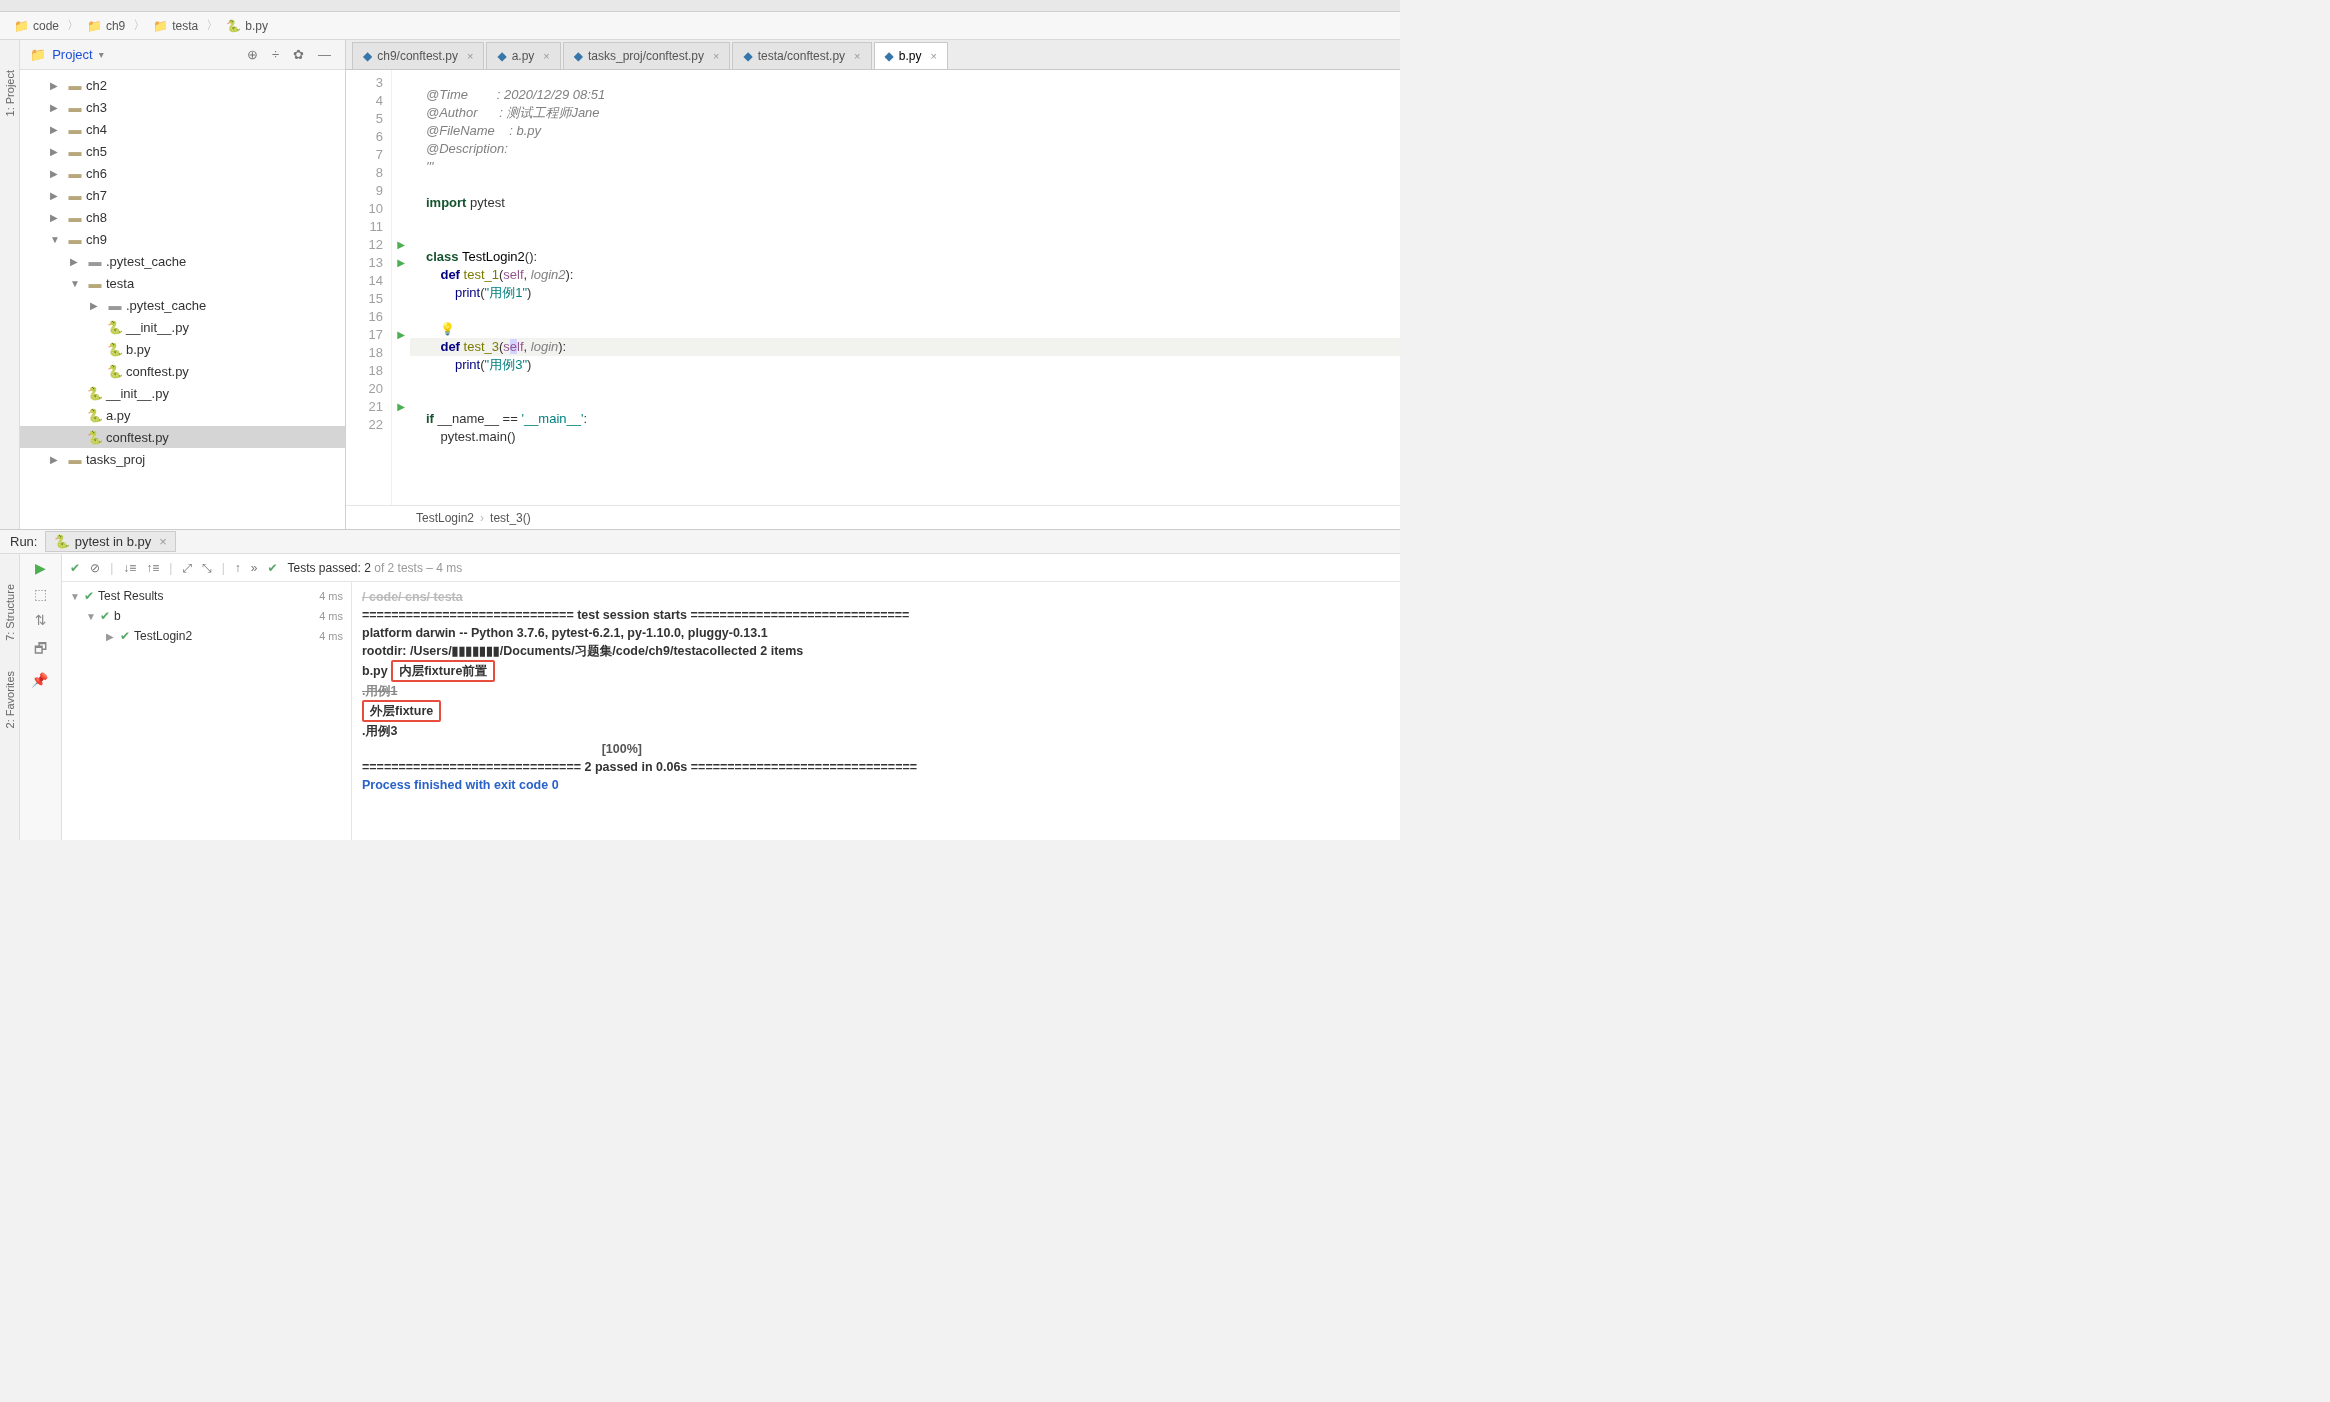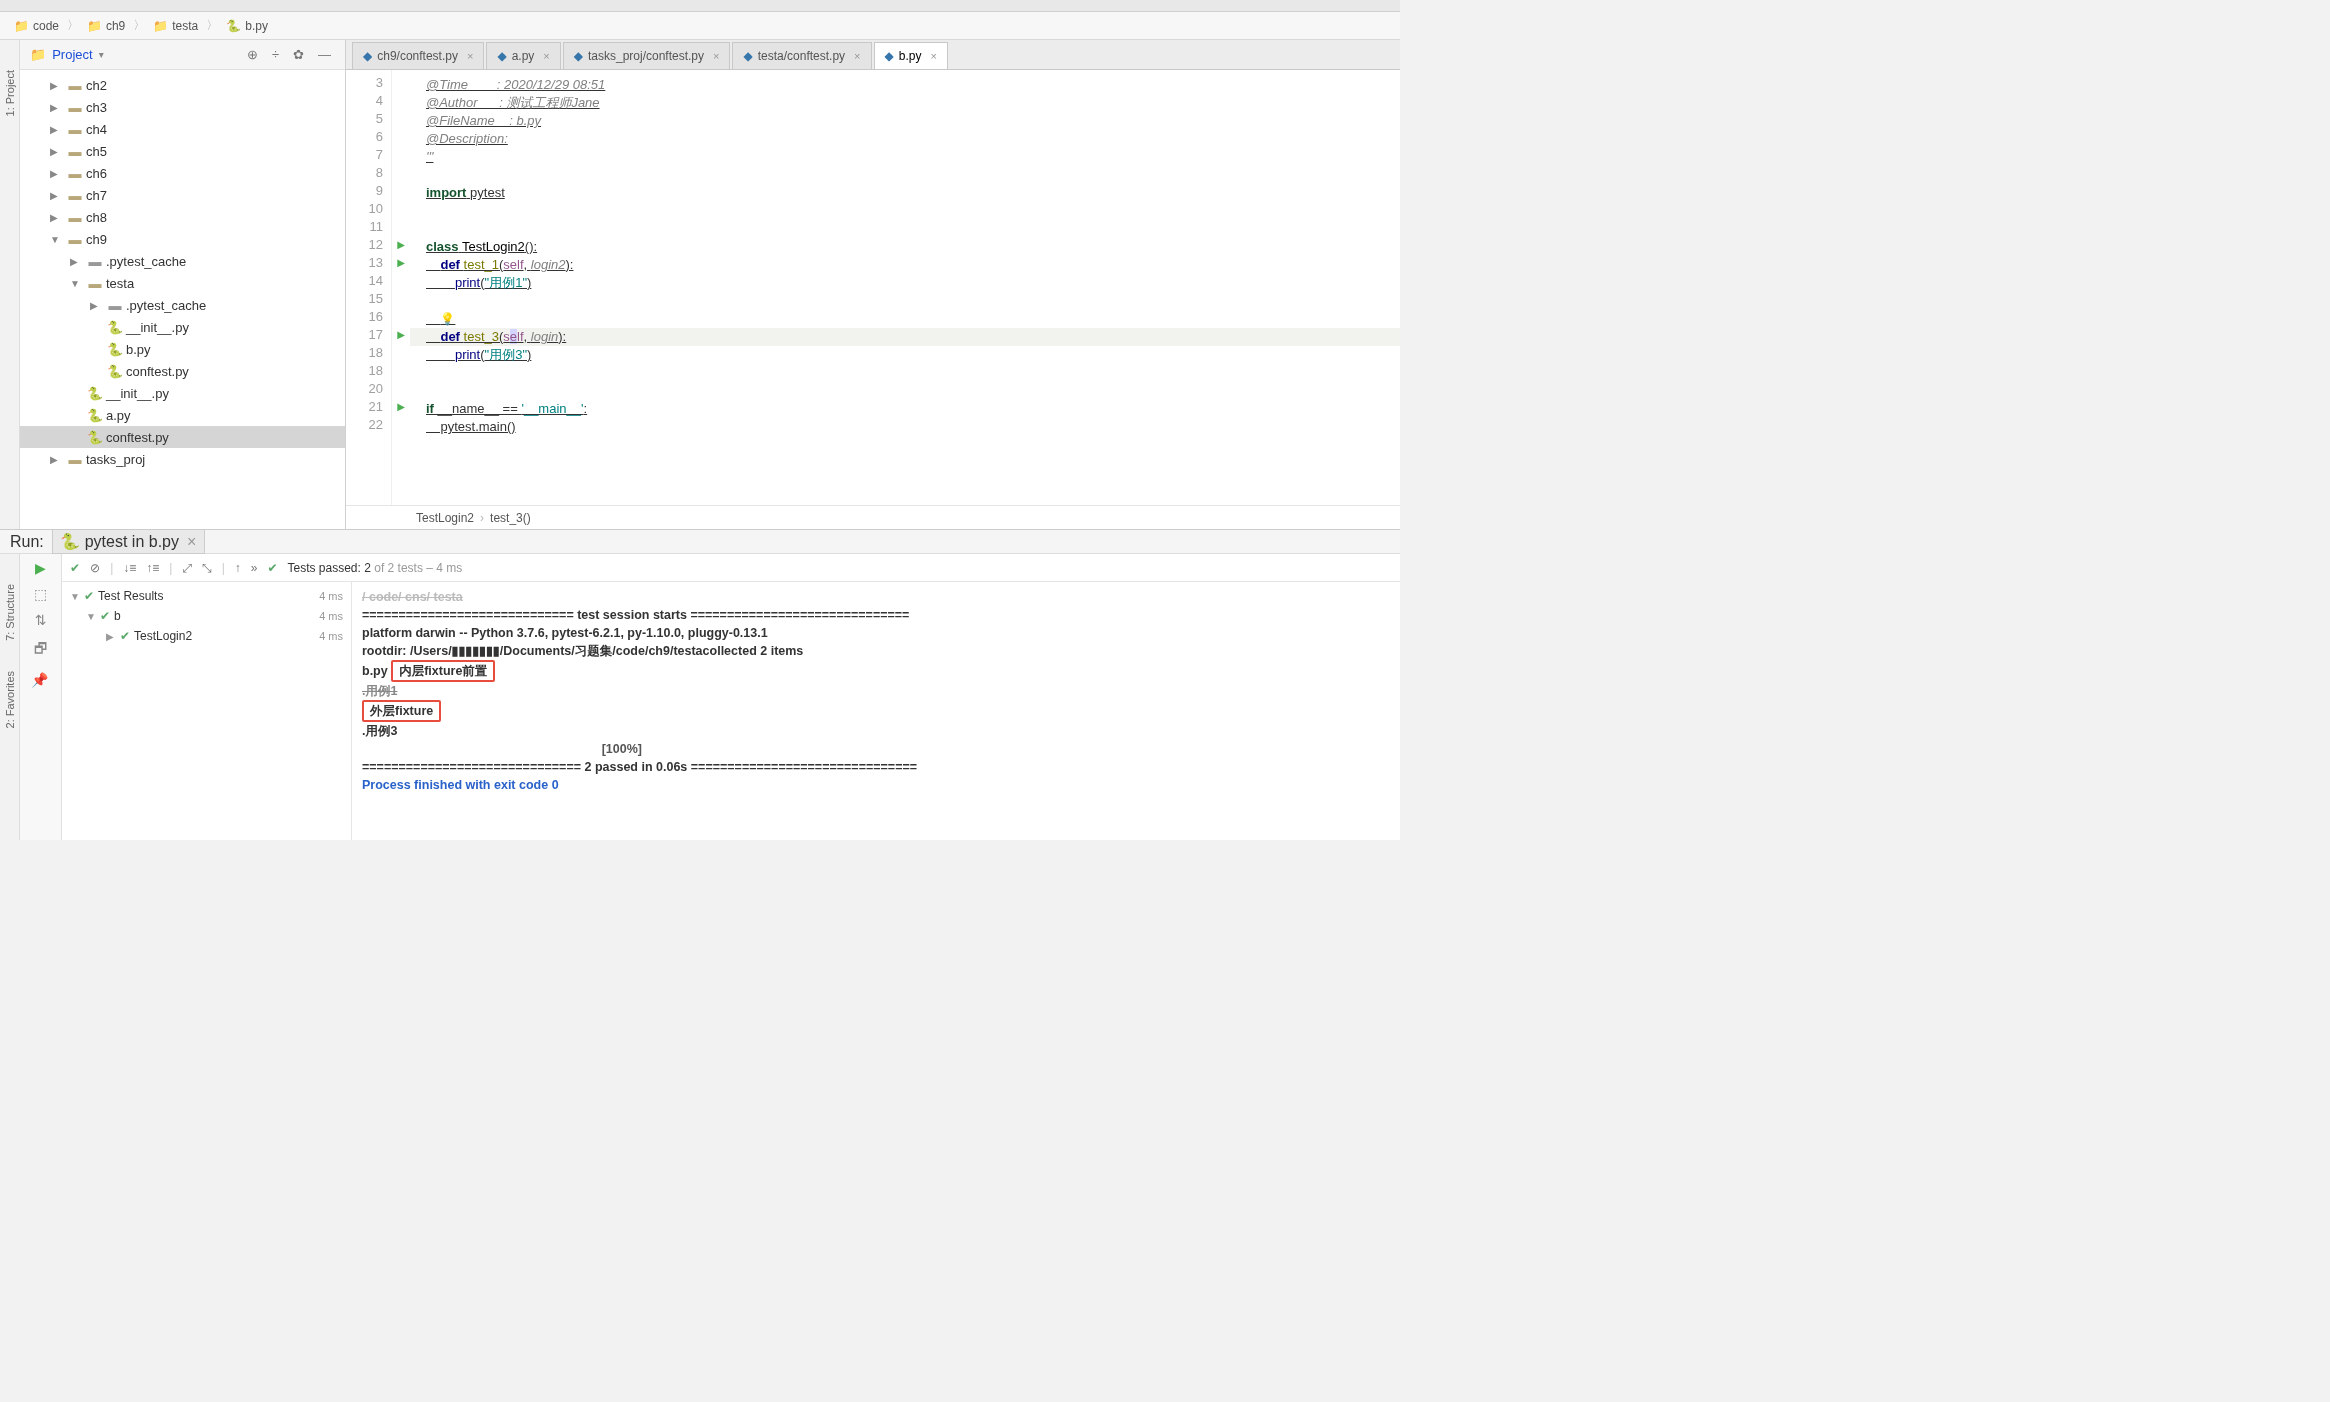--- a/index.html
+++ b/index.html
@@ -41,39 +41,39 @@
 .editor-area { flex: 1; display: flex; flex-direction: column; min-width: 0; }
 .editor-tabs { height: 30px; display: flex; align-items: flex-end; background: #ececec; border-bottom: 1px solid #c8c8c8; padding-left: 6px; }
 .etab { display: flex; align-items: center; height: 27px; padding: 0 10px; background: #e4e4e4; border: 1px solid #c8c8c8; border-bottom: none; margin-right: 2px; font-size: 12px; color: #555; cursor: pointer; gap: 5px; }
 .etab.active { background: #fff; color: #000; }
 .etab .close { color: #999; font-size: 11px; margin-left: 4px; }
 
 .editor-body { flex: 1; display: flex; background: #fff; font-family: "JetBrains Mono", Menlo, Consolas, monospace; font-size: 13px; overflow: hidden; }
 .gutter { width: 46px; text-align: right; color: #a0a0a0; padding: 4px 8px 0 0; user-select: none; line-height: 18px; background: #fff; border-right: 1px solid #f0f0f0; }
 .gutter-run { width: 18px; padding-top: 4px; line-height: 18px; }
 .gutter-run .grun { color: #4caf50; font-size: 10px; text-align: center; }
-.code { flex: 1; padding: 6px 0 0 0; line-height: 18px; white-space: pre; overflow: auto; text-decoration: underline; }
+.code { flex: 1; padding: 16px 0 0 0; line-height: 18px; white-space: pre; overflow: auto; }
 .code-line { padding-left: 16px; height: 18px; }
 .code-line.hl { background: #f2f2ee; }
 .c-com { color: #808080; font-style: italic; }
 .c-kw { color: #14532d; font-weight: bold; }
 .c-def { color: #000080; font-weight: bold; }
 .c-cls { color: #000; }
 .c-fn { color: #7a7a00; }
 .c-self { color: #94558d; }
 .c-param { color: #808080; font-style: italic; }
 .c-str { color: #008080; }
 .c-builtin { color: #000080; }
 .lightbulb { color: #f5b041; font-size: 12px; }
 
 .editor-breadcrumb { height: 24px; border-top: 1px solid #e5e5e5; display: flex; align-items: center; padding-left: 70px; font-size: 12px; color: #555; gap: 6px; }
 
 
 .bottom-panel { height: 310px; display: flex; flex-direction: column; background: #fff; }
-.run-header { height: 24px; background: #f5f5f5; border-bottom: 1px solid #ddd; display: flex; align-items: center; padding: 0 10px; font-size: 16px; gap: 8px; }
+.run-header { height: 24px; background: #f5f5f5; border-bottom: 1px solid #ddd; display: flex; align-items: center; padding: 0 10px; font-size: 13px; gap: 8px; }
 .run-tab { display: flex; align-items: center; gap: 4px; background: #e9e9e9; padding: 2px 8px; border: 1px solid #ccc; }
 .run-body { flex: 1; display: flex; }
 .run-gutter { width: 42px; background: #f8f8f8; border-right: 1px solid #e0e0e0; display: flex; flex-direction: column; align-items: center; padding-top: 6px; gap: 10px; }
 .run-gutter .rg { color: #4caf50; font-size: 14px; cursor: pointer; }
 .run-gutter .rg.gray { color: #888; }
 .run-content { flex: 1; display: flex; flex-direction: column; }
 .run-toolbar { height: 28px; display: flex; align-items: center; border-bottom: 1px solid #e5e5e5; padding: 0 8px; gap: 10px; font-size: 12px; }
 .rt-ic { color: #777; cursor: pointer; }
 .rt-pass { color: #333; }
 .rt-check { color: #59a869; }

